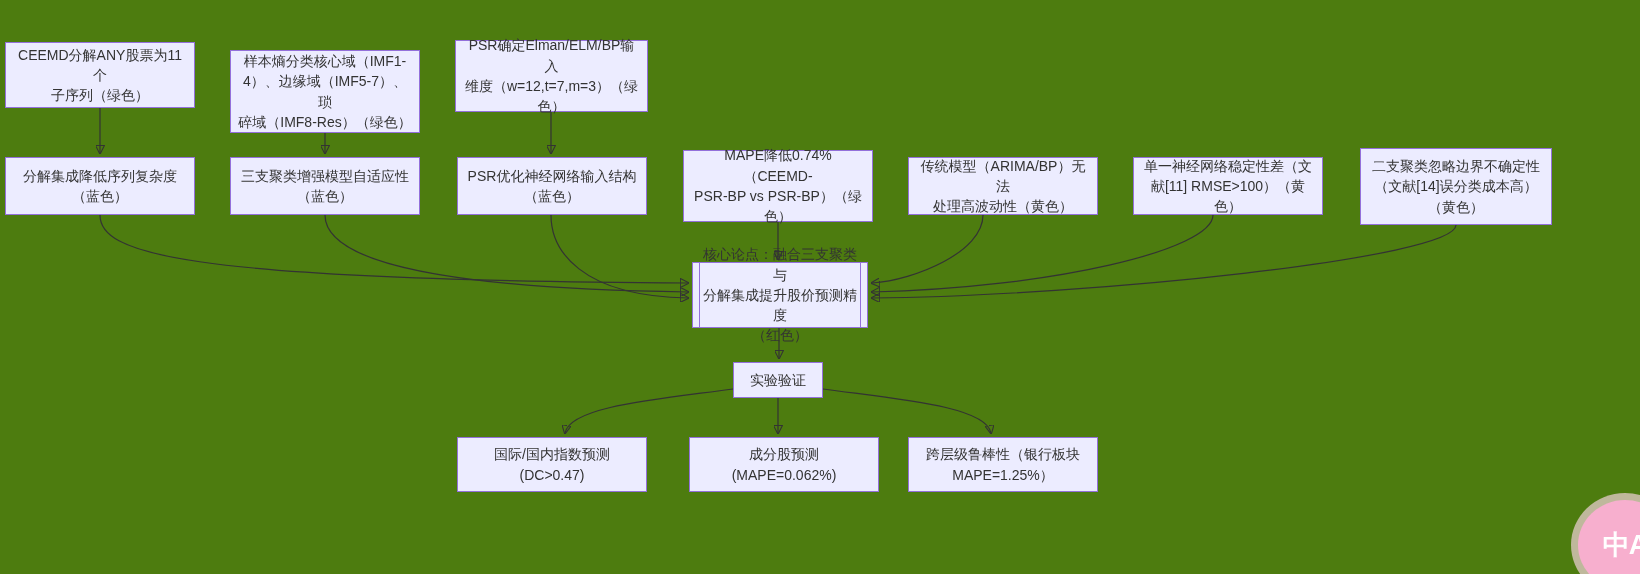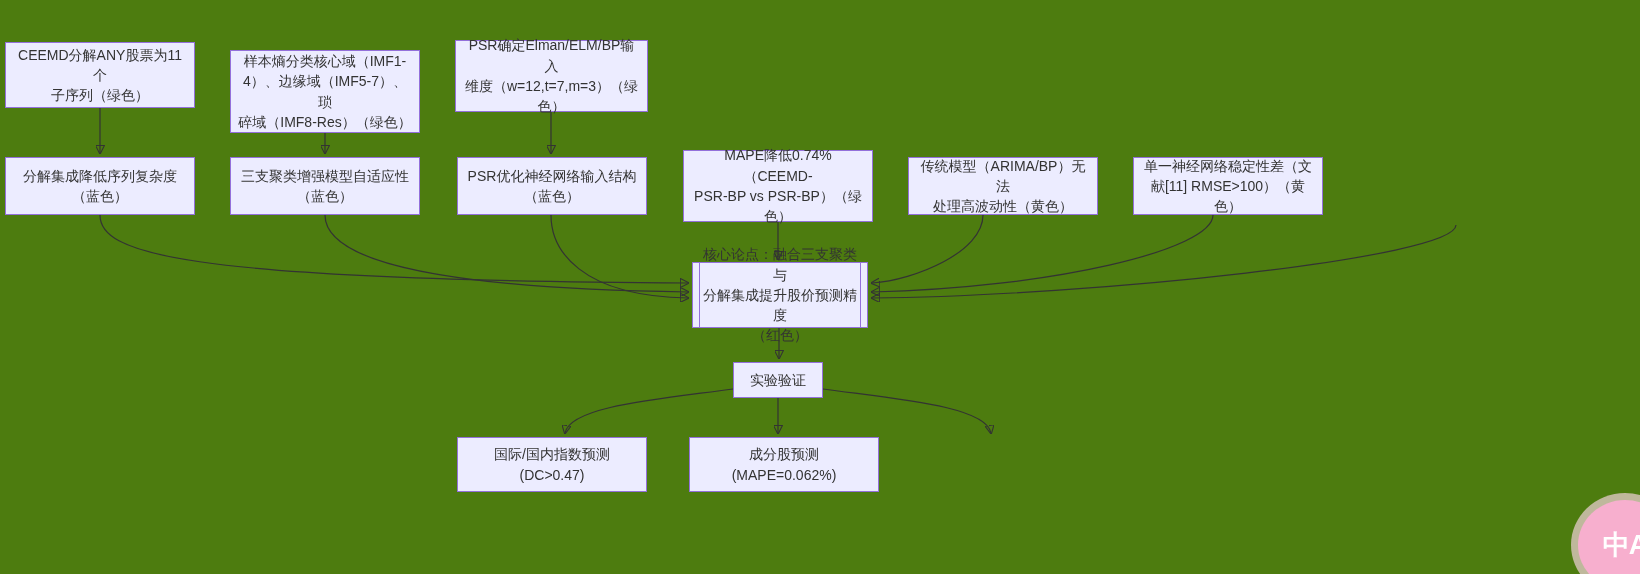--- a/index.html
+++ b/index.html
@@ -120,29 +120,34 @@
 （蓝色）</div>
   <div class="node" id="n-psrb">PSR优化神经网络输入结构
 （蓝色）</div>
   <div class="node" id="n-mape">MAPE降低0.74%（CEEMD-
 PSR-BP vs PSR-BP）（绿
 色）</div>
   <div class="node" id="n-trad">传统模型（ARIMA/BP）无法
 处理高波动性（黄色）</div>
   <div class="node" id="n-single">单一神经网络稳定性差（文
 献[11] RMSE&gt;100）（黄色）</div>
+  <div class="node" id="n-twoway">二支聚类忽略边界不确定性
+（文献[14]误分类成本高）
+（黄色）</div>
 
   <div class="node subroutine" id="n-core">核心论点：融合三支聚类与
 分解集成提升股价预测精度
 （红色）</div>
 
   <div class="node" id="n-exp">实验验证</div>
 
   <div class="node" id="n-l1">国际/国内指数预测
 (DC&gt;0.47)</div>
   <div class="node" id="n-m">成分股预测
 (MAPE=0.062%)</div>
+  <div class="node" id="n-r">跨层级鲁棒性（银行板块
+MAPE=1.25%）</div>
 
   <button class="float-btn">
     <span>中A</span>
   </button>
 
 </div>
 
 </body></html>

